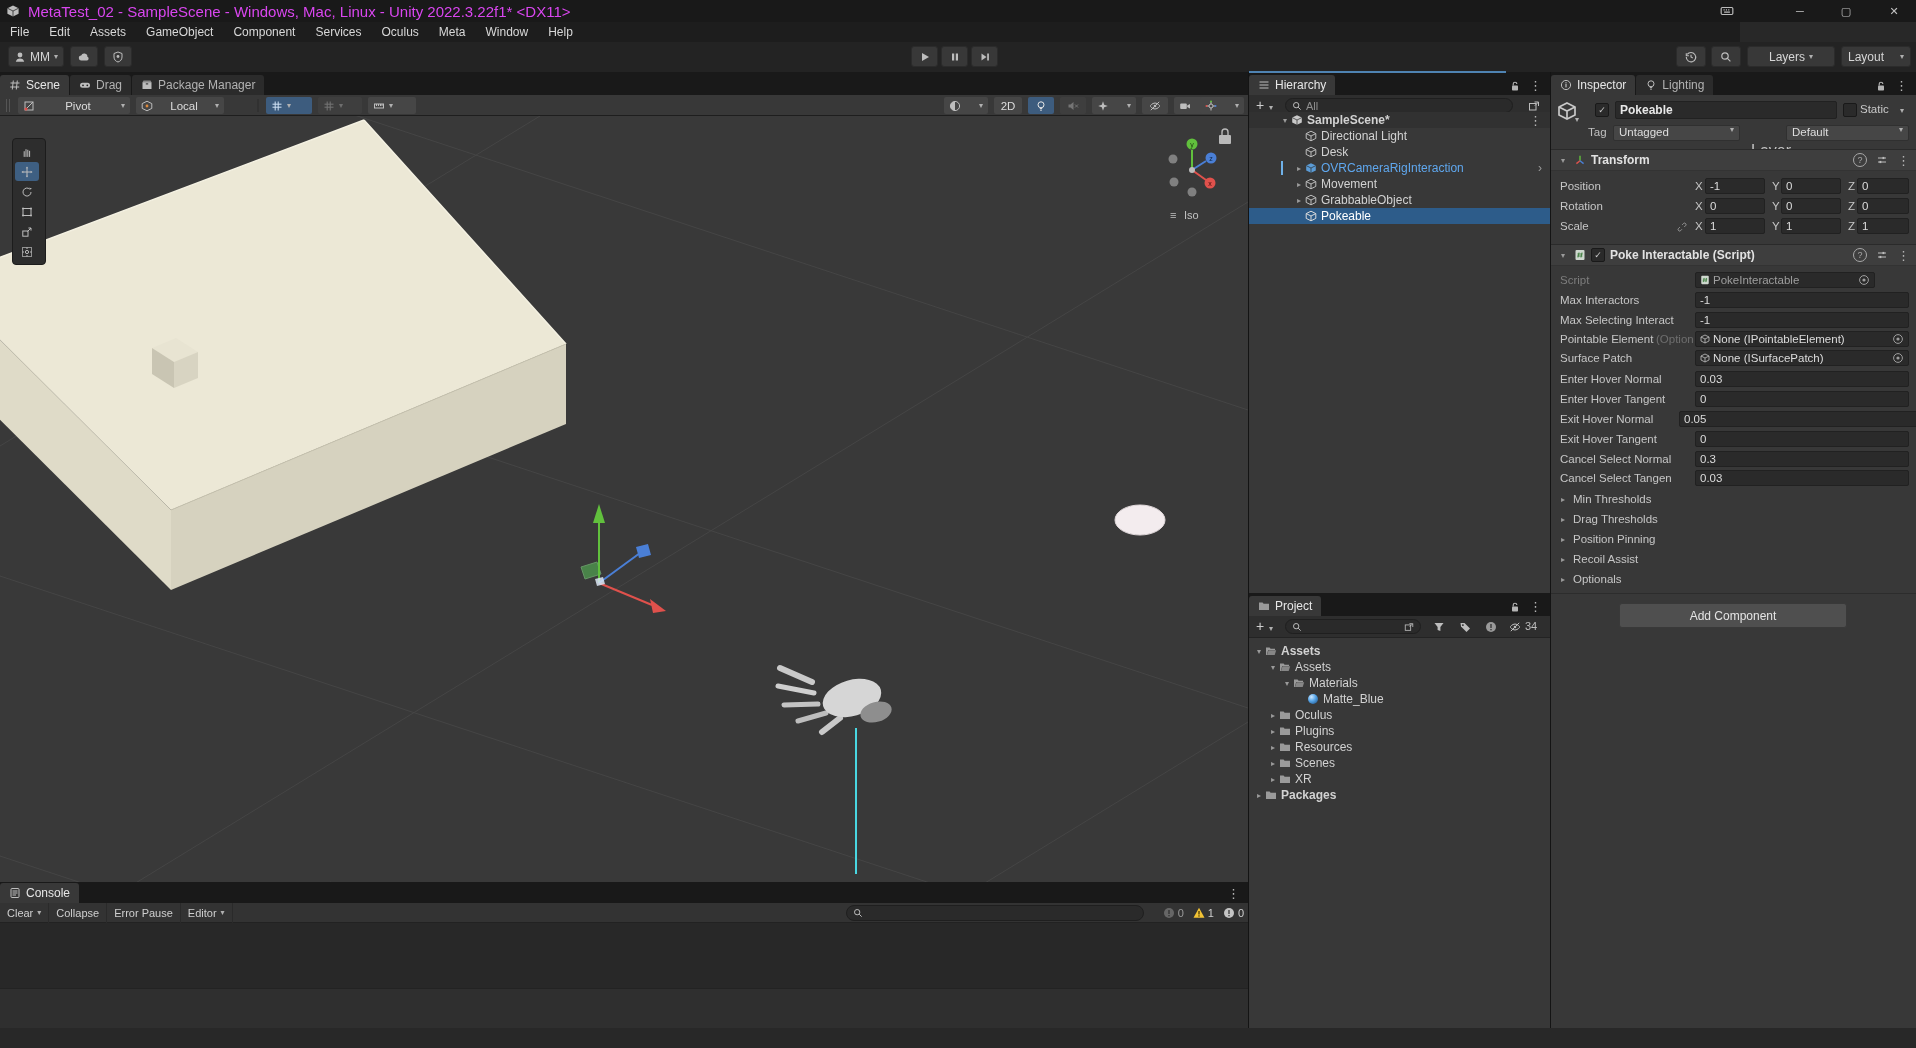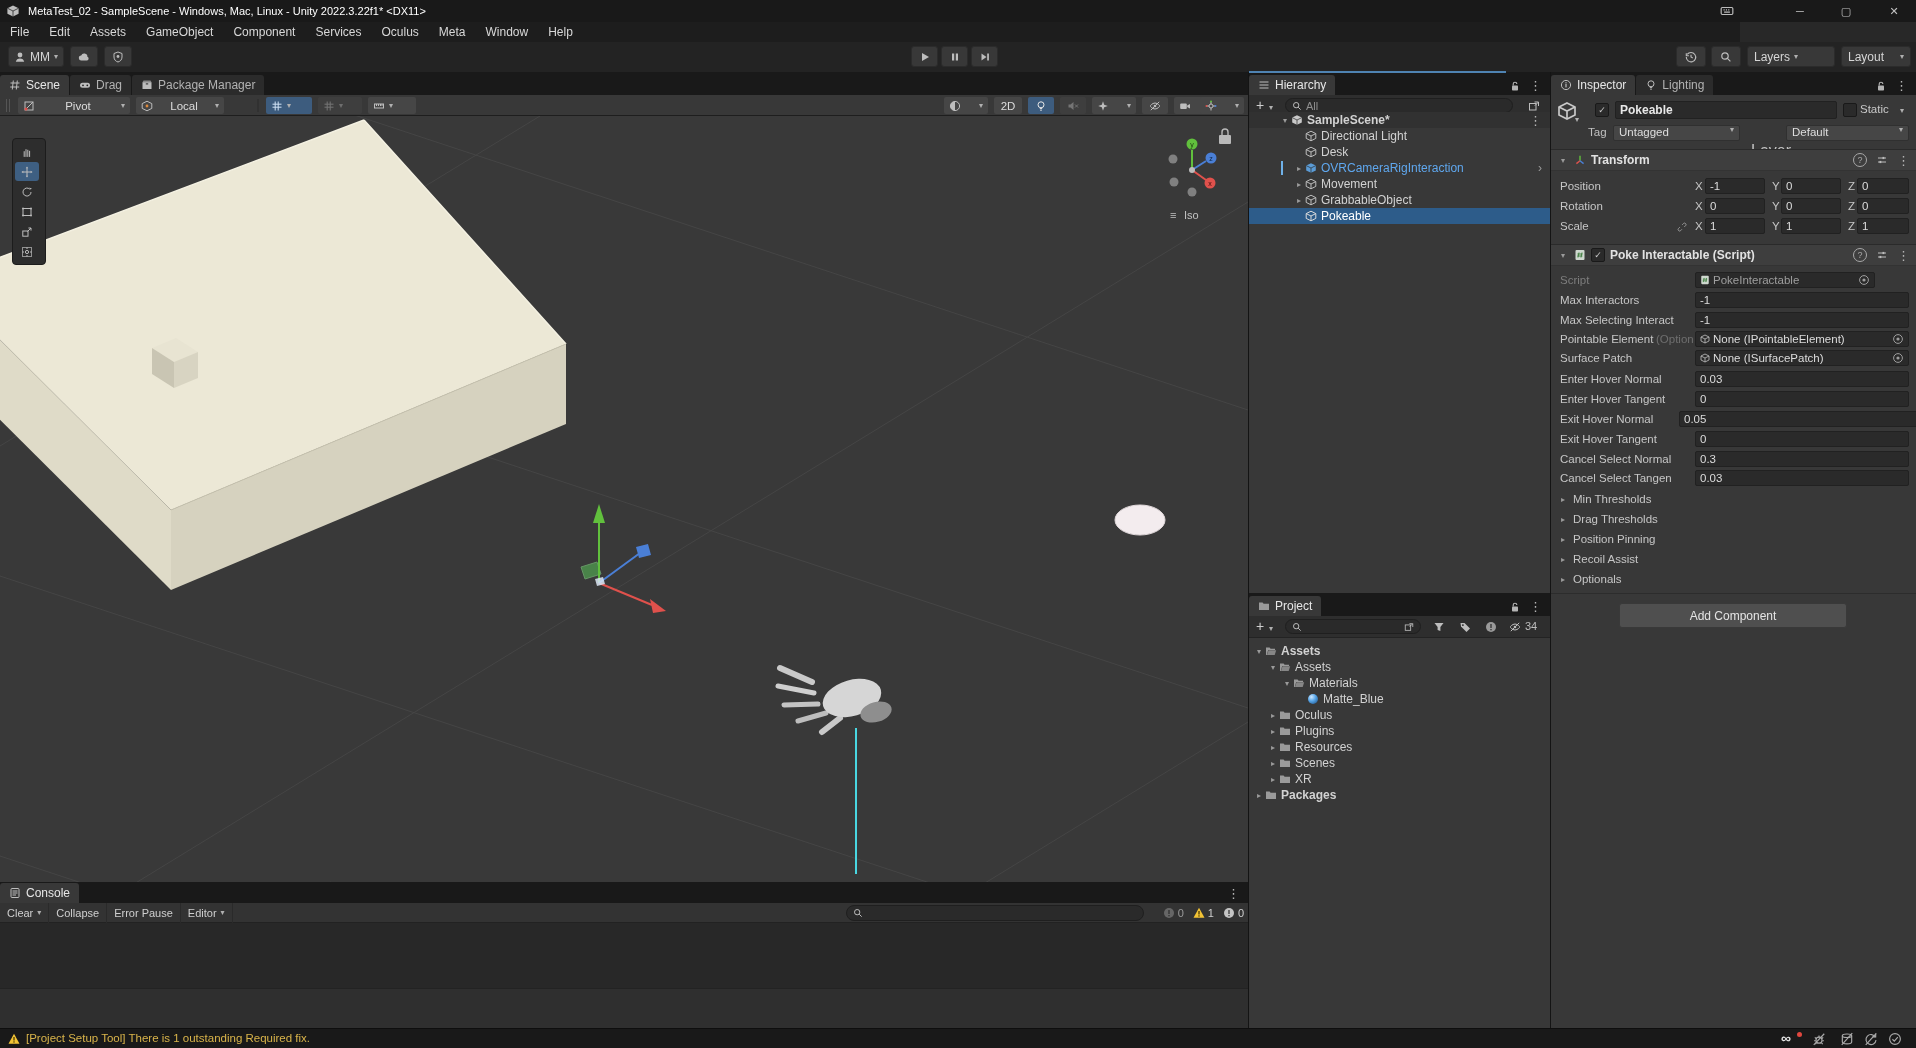--- a/index.html
+++ b/index.html
@@ -4,21 +4,21 @@
 <style>
   html,body{margin:0;padding:0;background:#111}
   body{font-family:"Liberation Sans","DejaVu Sans",sans-serif;-webkit-font-smoothing:antialiased}
   #root{position:relative;width:1916px;height:1048px;background:#282828;overflow:hidden;color:#d2d2d2;font-size:12px}
   .abs{position:absolute}
   .row{display:flex;align-items:center}
   .ic{width:12px;height:12px;display:inline-block;color:#bdbdbd;flex:none}
   .ic10{width:10px;height:10px}.ic14{width:14px;height:14px}.ic20{width:20px;height:20px}.ic24{width:24px;height:24px}
   
   #titlebar{left:0;top:0;width:1916px;height:22px;background:#191919;display:flex;align-items:center}
-  #titlebar .t{color:#ffffff;font-size:11px;margin-left:8px;white-space:nowrap}
+  #titlebar .t{color:#d946ef;font-size:15px;margin-left:8px;white-space:nowrap}
   .winbtn{position:absolute;top:0;height:22px;display:flex;align-items:center;justify-content:center;color:#c2c2c2;font-size:11px}
   #menubar{left:0;top:22px;width:1740px;height:20px;background:#1d1d1d;display:flex;align-items:center;border-bottom:1px solid #151515}
   .menu-item{padding:0 10px;color:#d8d8d8;font-size:12px}
   #maintoolbar{left:0;top:42px;width:1916px;height:30px;background:#232323;border-bottom:1px solid #171717}
   .tbtn{position:absolute;top:4px;height:21px;background:#383838;border:1px solid #2b2b2b;border-radius:3px;display:flex;align-items:center;justify-content:center;gap:4px;color:#d6d6d6;font-size:12px;box-sizing:border-box}
   .caret{font-size:8px;color:#b0b0b0;line-height:1}
   
   .tabstrip{background:#191919;display:flex;align-items:flex-end}
   .tab{height:20px;display:flex;align-items:center;gap:5px;padding:0 9px;font-size:12px;color:#b2b2b2;background:#2b2b2b;margin-right:1px;border-radius:3px 3px 0 0}
   .tab.on{background:#383838;color:#e6e6e6}
@@ -373,21 +373,21 @@
     <div class="tbtn" style="left:1676px;width:30px">
         <svg class="ic">
           <use href="#i-hist"></use>
         </svg>
       </div>
     <div class="tbtn" style="left:1711px;width:30px">
         <svg class="ic">
           <use href="#i-mag"></use>
         </svg>
       </div>
-    <div class="tbtn" style="left:1747px;width:88px;justify-content:flex-start;padding:0 6px">
+    <div class="tbtn" style="left:1747px;width:88px;justify-content:center;padding:0 6px">
       <span>Layers</span>
         <span class="caret">▾</span>
     </div>
     <div class="tbtn" style="left:1841px;width:70px;justify-content:space-between;padding:0 6px">
       <span>Layout</span>
         <span class="caret">▾</span>
     </div>
   </div>
 
   <div class="abs tabstrip" style="left:0;top:72px;width:1248px;height:23px">
@@ -1050,34 +1050,14 @@
     <div class="fold" style="top:501px">
         <span class="exp">▸</span>
         <span>Optionals</span>
       </div>
     <div style="position:absolute;left:0;top:521px;width:365px;height:1px;background:#2c2c2c"></div>
     <div id="addcomp">
         <span>Add Component</span>
       </div>
   </div>
 
-  <div id="statusbar" class="abs">
-    <svg class="ic" style="position:absolute;left:8px;top:4px">
-        <use href="#i-warn"></use>
-      </svg>
-    <span style="position:absolute;left:26px;top:3px;font-size:11.5px;color:#d9b44a">[Project Setup Tool] There is 1 outstanding Required fix.</span>
-    <span style="position:absolute;left:1781px;top:1px;font-size:14px;font-weight:bold;color:#e8e8e8">∞</span>
-    <span style="position:absolute;left:1797px;top:3px;width:5px;height:5px;border-radius:50%;background:#e0473f"></span>
-    <svg class="ic ic14" style="position:absolute;left:1812px;top:3px;color:#a9a9a9">
-        <use href="#i-bug"></use>
-      </svg>
-    <svg class="ic ic14" style="position:absolute;left:1840px;top:3px;color:#a9a9a9">
-        <use href="#i-db"></use>
-      </svg>
-    <svg class="ic ic14" style="position:absolute;left:1864px;top:3px;color:#a9a9a9">
-        <use href="#i-refresh"></use>
-      </svg>
-    <svg class="ic ic14" style="position:absolute;left:1888px;top:3px;color:#a9a9a9">
-        <use href="#i-checkc"></use>
-      </svg>
-  </div>
 
 </div>
 
 </body></html>

